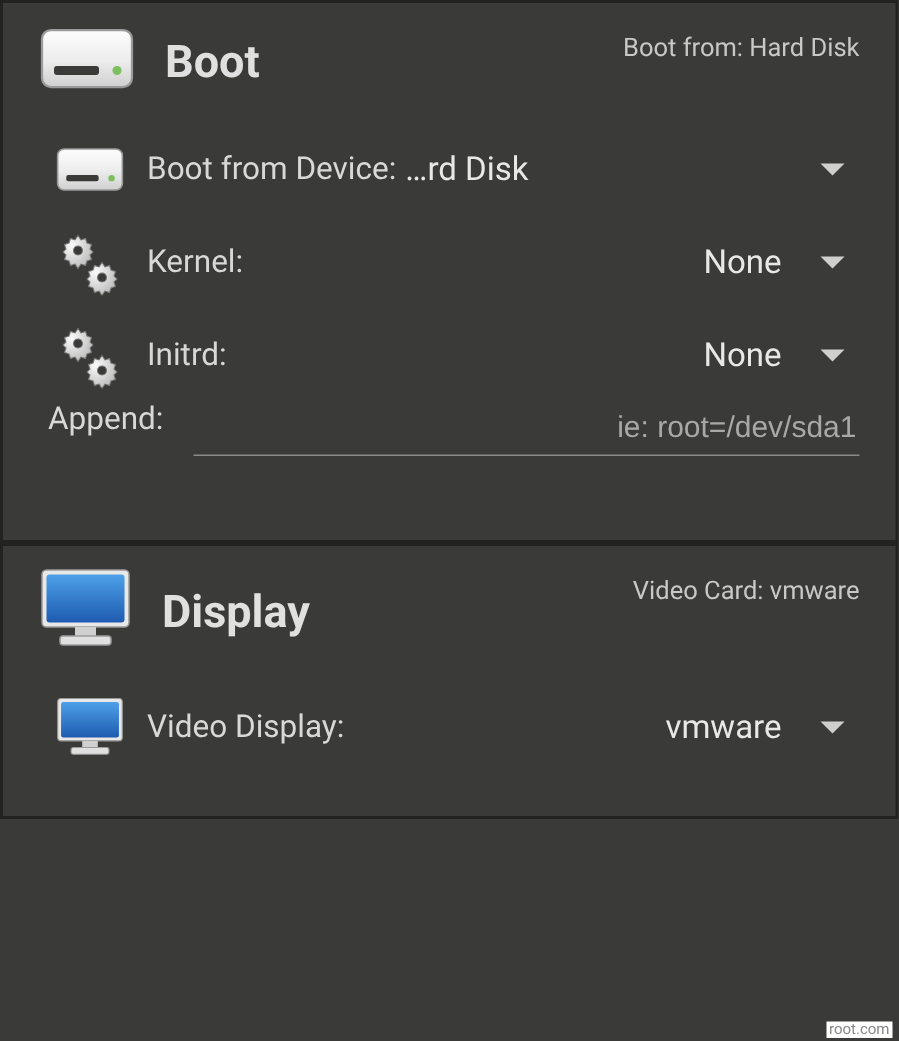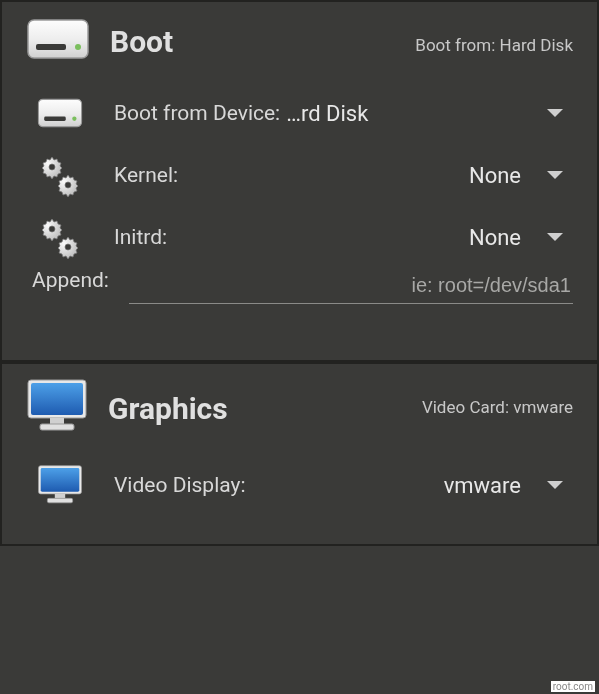--- a/index.html
+++ b/index.html
@@ -27,40 +27,40 @@
     }
     .section-title {
       font-size: 30px;
       font-weight: 700;
       color: #e0e0e0;
       margin-left: 20px;
     }
     .section-subtitle {
       position: absolute;
       right: 0;
-      top: 19px;
+      top: 6px;
       font-size: 17px;
       color: #c8c8c8;
     }
     .row {
       display: flex;
       align-items: center;
       height: 62px;
       padding-left: 8px;
     }
     .row-icon {
       width: 52px;
       display: flex;
       align-items: center;
       justify-content: center;
     }
     .row-label {
       font-size: 21px;
       color: #d8d8d8;
-      margin-left: 28px;
+      margin-left: 12px;
     }
     .spacer {
       flex: 1;
     }
     .row-value {
       font-size: 22px;
       color: #e8e8e8;
       margin-right: 26px;
     }
     .caret {
@@ -220,21 +220,21 @@
 <div class="section">
   <div class="section-header">
     <span class="icon">
       <svg class="icon-monitor" viewBox="0 0 62 56">
         <rect x="2" y="2" width="58" height="38" rx="3" fill="#e8e8e8" stroke="#9a9a9a"></rect>
         <rect x="5" y="5" width="52" height="32" rx="2" fill="url(#screenGrad)"></rect>
         <rect x="24" y="40" width="14" height="6" fill="#d0d0d0"></rect>
         <rect x="14" y="46" width="34" height="6" rx="2" fill="#e0e0e0" stroke="#9a9a9a"></rect>
       </svg>
     </span>
-    <span class="section-title">Graphics</span>
+    <span class="section-title">Display</span>
     <span class="section-subtitle">Video Card: vmware</span>
   </div>
 
   <div class="row">
     <span class="row-icon">
       <svg class="icon-monitor-sm" viewBox="0 0 62 56">
         <rect x="2" y="2" width="58" height="38" rx="3" fill="#e8e8e8" stroke="#9a9a9a"></rect>
         <rect x="5" y="5" width="52" height="32" rx="2" fill="url(#screenGrad)"></rect>
         <rect x="24" y="40" width="14" height="6" fill="#d0d0d0"></rect>
         <rect x="14" y="46" width="34" height="6" rx="2" fill="#e0e0e0" stroke="#9a9a9a"></rect>

